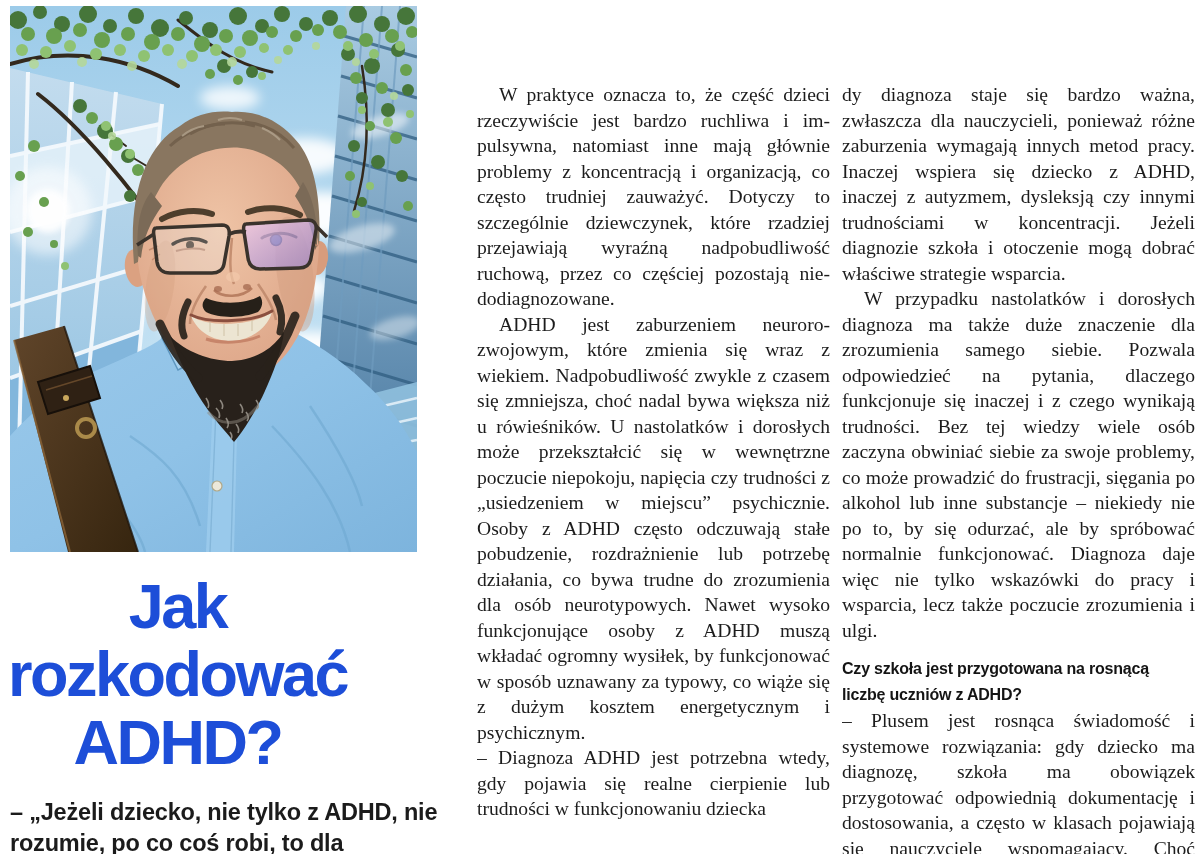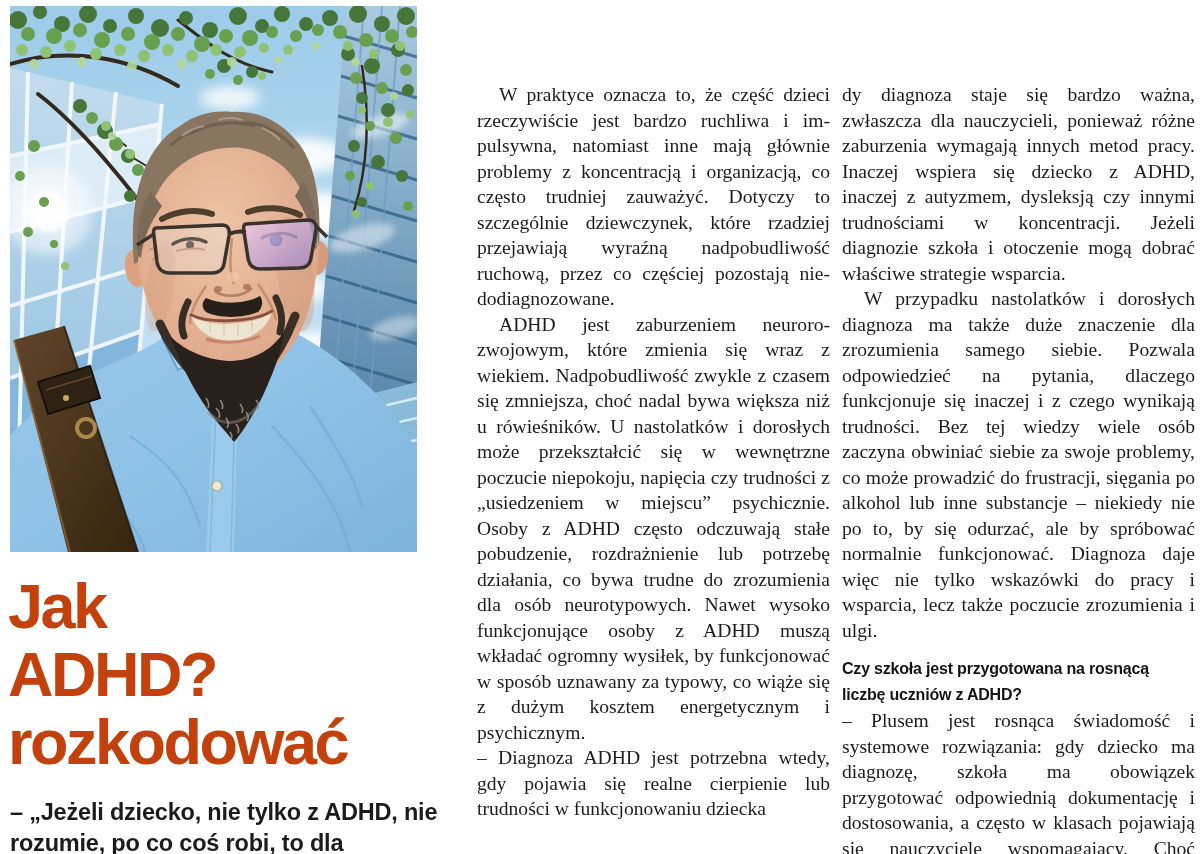--- a/index.html
+++ b/index.html
@@ -4,21 +4,21 @@
 <style>
   html,body{margin:0;padding:0;background:#ffffff;}
   .page{position:relative;width:1200px;height:854px;background:#ffffff;overflow:hidden;
         font-family:"Liberation Serif",serif;color:#1c1c1c;}
 
   .photo{position:absolute;left:10px;top:6px;width:407px;height:546px;margin:0;}
   .photo svg{display:block;width:100%;height:100%;}
 
   .headline{position:absolute;left:8px;top:572px;margin:0;
             font-family:"Liberation Sans",sans-serif;font-weight:bold;
-            font-size:63px;line-height:68px;letter-spacing:-2.5px;color:#c2410c;}
+            font-size:63px;line-height:68px;letter-spacing:-2.5px;color:#1d4ed8;text-align:center;}
   .headline span{display:block;}
 
   .lead{position:absolute;left:10px;top:797px;width:474px;margin:0;
         font-family:"Liberation Sans",sans-serif;font-weight:bold;
         font-size:23.5px;line-height:31px;letter-spacing:-0.2px;color:#1b1b1b;}
 
   .col{position:absolute;top:82px;width:353px;height:772px;overflow:hidden;
        font-size:19.6px;line-height:25.5px;text-align:justify;hyphens:manual;}
   .col-middle{left:477px;}
   .col-right{left:842px;}
@@ -391,22 +391,22 @@
           <path d="M219,228 C226,225 230,225 236,226" stroke-width="4"></path>
           <line x1="144" y1="228" x2="127" y2="239"></line>
           <line x1="306" y1="220" x2="317" y2="231"></line>
         </g>
       </g>
     </svg>
   </figure>
 
   <h1 class="headline">
     <span>Jak</span>
+    <span>rozkodować</span>
     <span>ADHD?</span>
-    <span>rozkodować</span>
   </h1>
 
   <p class="lead">– „Jeżeli dziecko, nie tylko z ADHD, nie rozumie, po co coś robi, to dla</p>
 
   <section class="col col-middle">
     <p class="ind">W praktyce oznacza to, że część dzieci rzeczywiście jest bardzo ruchliwa i im­pulsywna, natomiast inne mają głównie problemy z koncentracją i organizacją, co często trudniej zauważyć. Dotyczy to szczególnie dziewczynek, które rzadziej przejawiają wyraźną nadpobudliwość ruchową, przez co częściej pozostają nie­dodiagnozowane.</p>
     <p class="ind">ADHD jest zaburzeniem neuroro­zwojowym, które zmienia się wraz z wiekiem. Nadpobudliwość zwykle z czasem się zmniejsza, choć nadal bywa większa niż u rówieśników. U nasto­latków i dorosłych może przekształcić się w wewnętrzne poczucie niepokoju, napięcia czy trudności z „usiedzeniem w miejscu” psychicznie. Osoby z ADHD często odczuwają stałe pobudzenie, rozdrażnienie lub potrzebę działania, co bywa trudne do zrozumienia dla osób neurotypowych. Nawet wysoko funkcjonujące osoby z ADHD muszą wkładać ogromny wysiłek, by funkcjo­nować w sposób uznawany za typowy, co wiąże się z dużym kosztem energe­tycznym i psychicznym.</p>
     <p>– Diagnoza ADHD jest potrzebna wte­dy, gdy pojawia się realne cierpienie lub trudności w funkcjonowaniu dziecka</p>
   </section>
 

